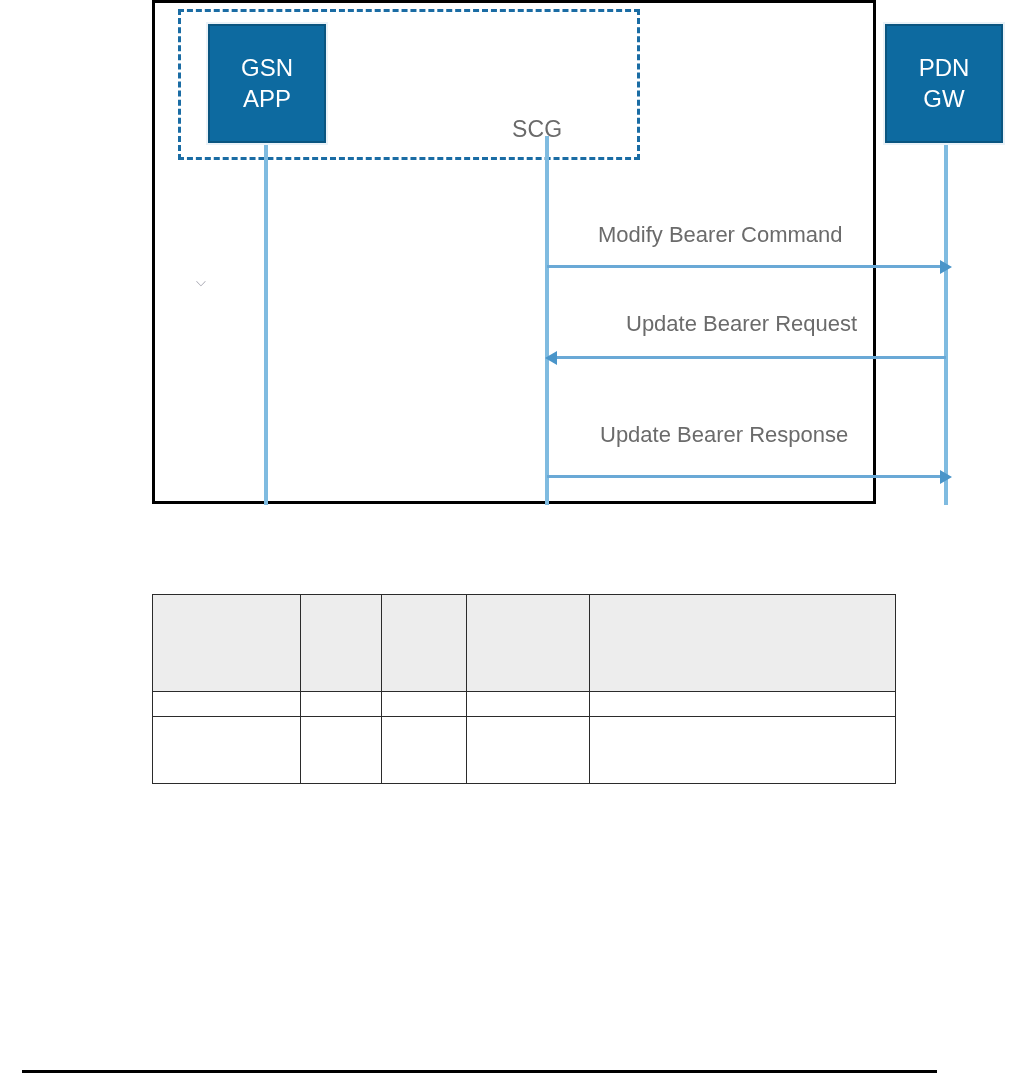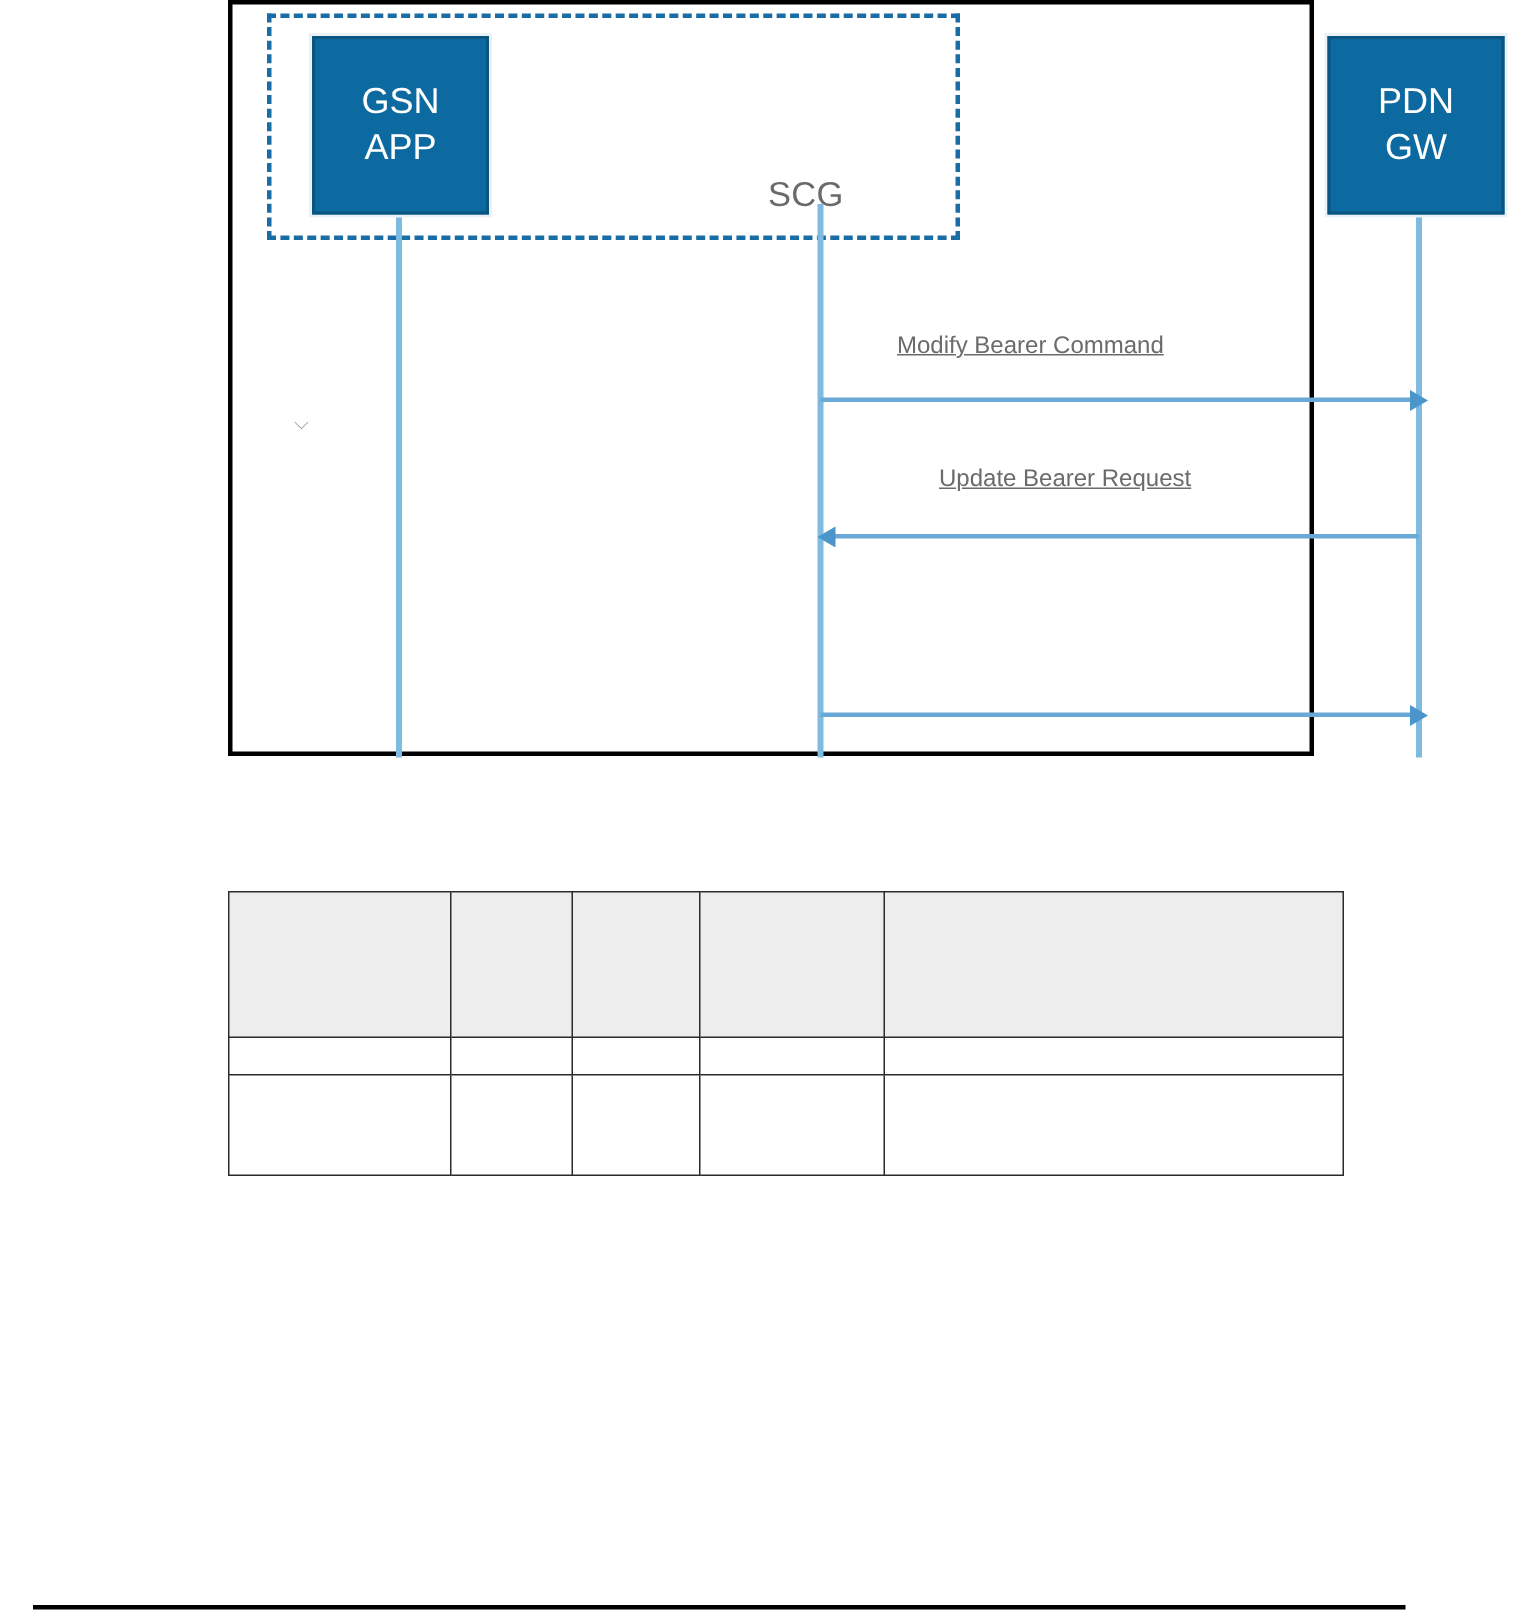--- a/index.html
+++ b/index.html
@@ -74,24 +74,23 @@
     box-sizing: border-box;
   }
   #node-gsn-app { left: 53px;  top: 21px; width: 118px; height: 119px; }  
   #node-gtp-c   { left: 336px; top: 23px; width: 119px; height: 120px; }  
   #node-pdn-gw  { left: 730px; top: 21px; width: 118px; height: 119px; }  
   .node-label { white-space: pre-line; }
 
   
   .msg-label {
     position: absolute;
-    font-size: 16px;
+    font-size: 22px;
     color: #6b6b6b;
     white-space: nowrap;
-    text-decoration: underline;
   }
   .msg-line {
     position: absolute;
     height: 3px;
     background: #6aa9d6;
   }
   .arrow-head {
     position: absolute;
     width: 0;
     height: 0;
@@ -198,20 +197,21 @@
   <div id="stray-mark">⌵</div>
 
   <div class="msg-label" id="msg1-label">Modify Bearer Command</div>
   <div class="msg-line" id="msg1-line"></div>
   <div class="arrow-head right" id="msg1-head"></div>
 
   <div class="msg-label" id="msg2-label">Update Bearer Request</div>
   <div class="msg-line" id="msg2-line"></div>
   <div class="arrow-head left" id="msg2-head"></div>
 
+  <div class="msg-label" id="msg3-label">Update Bearer Response</div>
   <div class="msg-line" id="msg3-line"></div>
   <div class="arrow-head right" id="msg3-head"></div>
 
 </div>
 
 <table id="data-table">
   <colgroup>
     <col class="c0">
       <col class="c1">
       <col class="c2">

